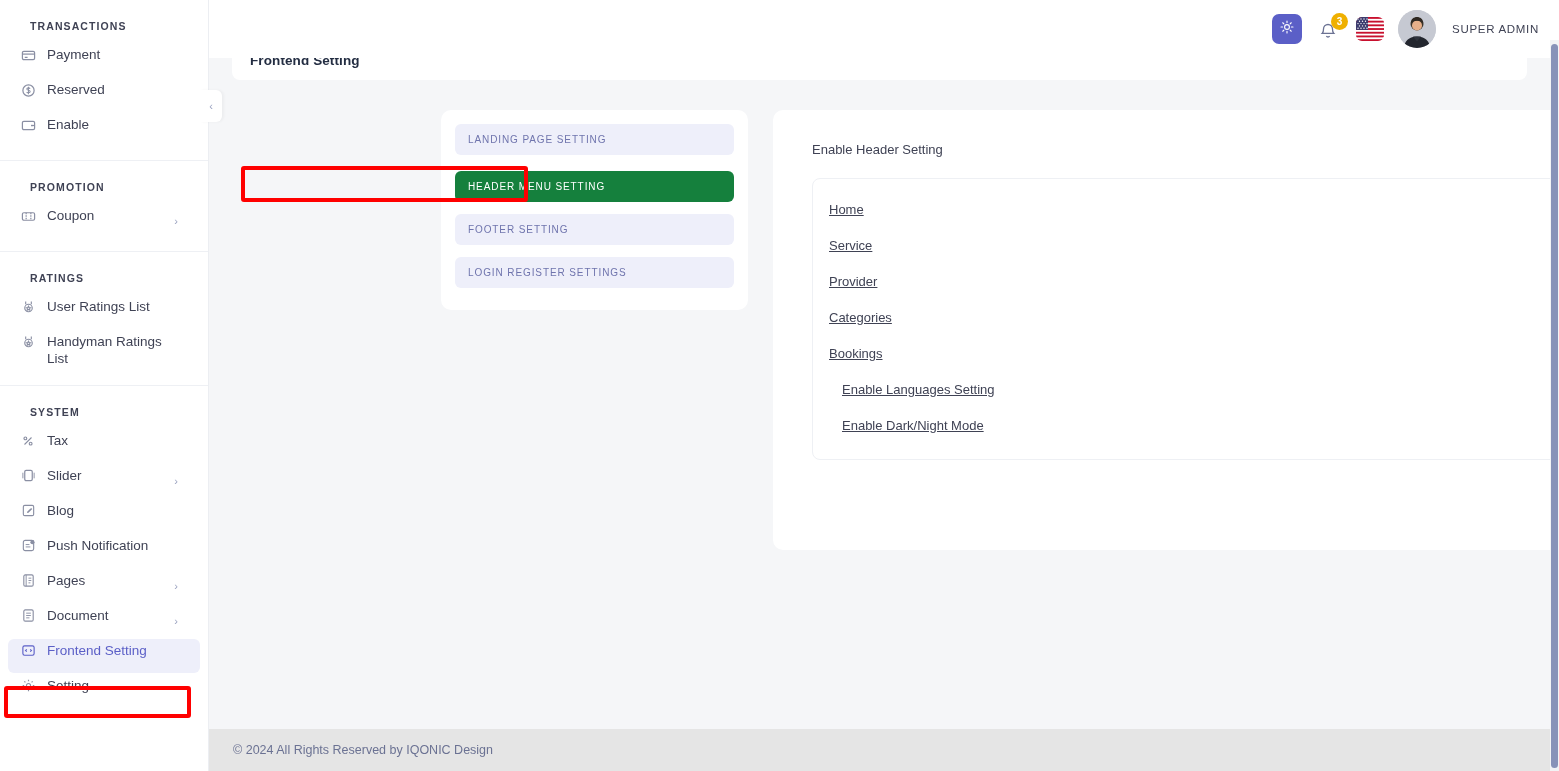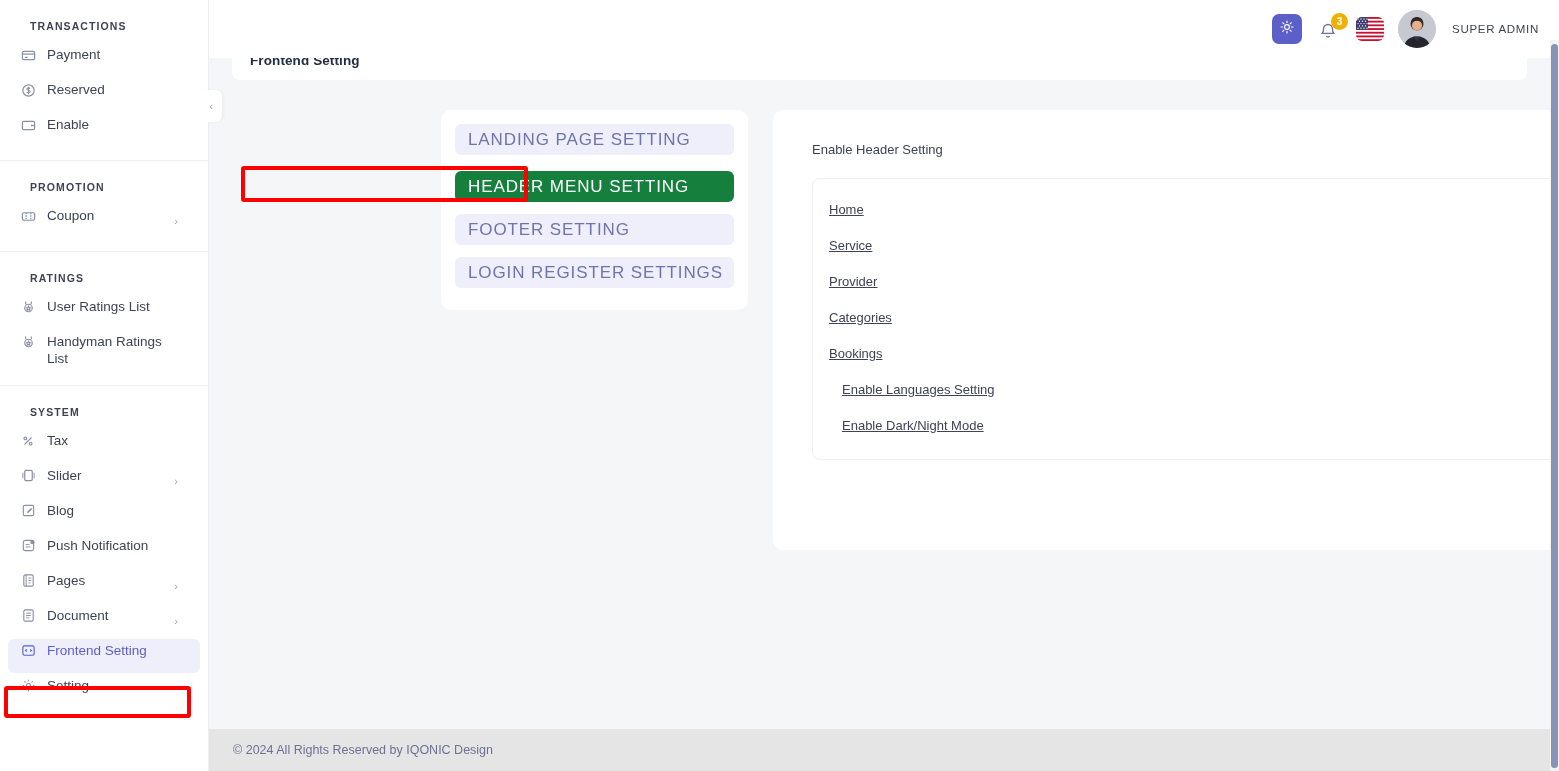--- a/index.html
+++ b/index.html
@@ -157,21 +157,21 @@
     border-radius: 10px;
     padding: 14px;
   }
   .tab-btn {
     height: 31px;
     border-radius: 6px;
     background: #eeeffa;
     color: #6f74ad;
     display: flex; align-items: center;
     padding-left: 13px;
-    font-size: 17px;
+    font-size: 10px;
     letter-spacing: .9px;
     margin-bottom: 12px;
     cursor: pointer;
     text-transform: uppercase;
   }
   .tab-btn:last-child { margin-bottom: 12px; }
   .tab-btn.active { background: #15803d; color: #ffffff; margin-top: 16px; }
 
   #tab-highlight {
     position: absolute;

